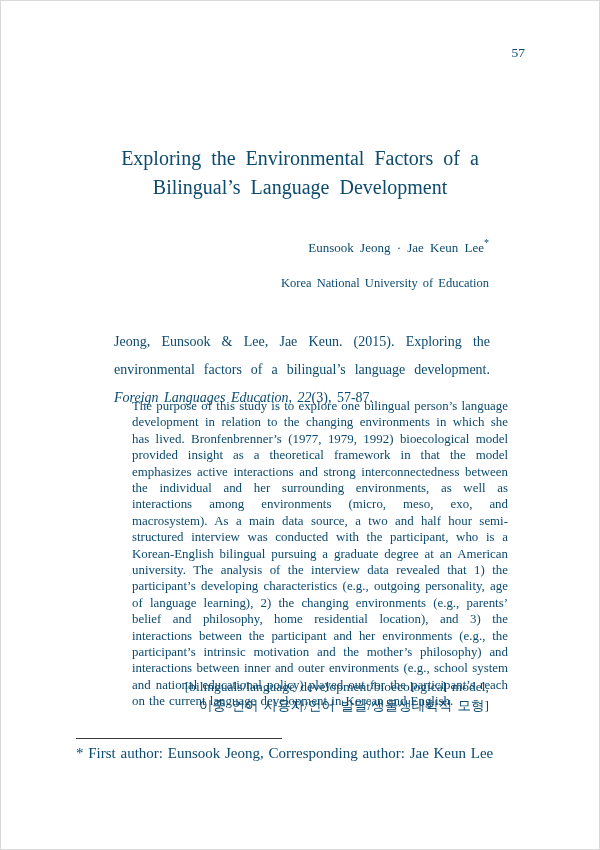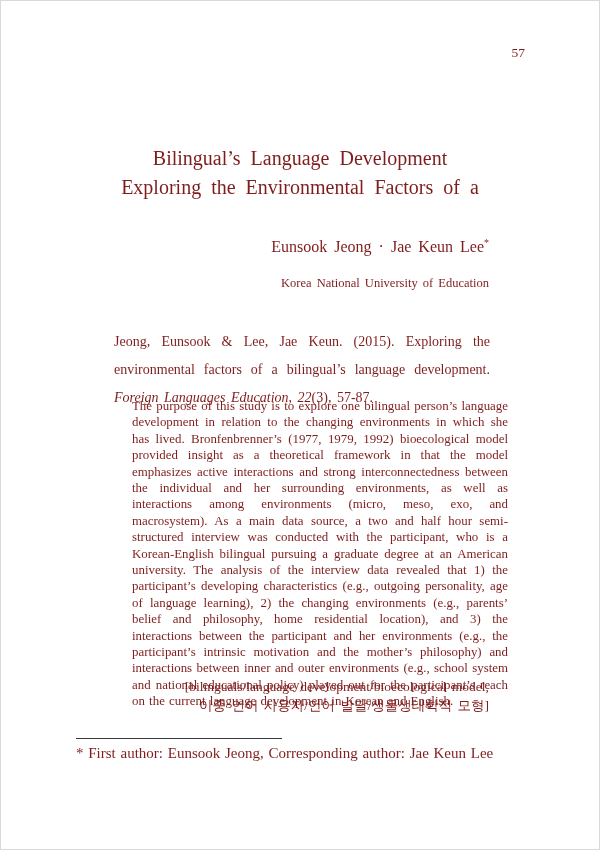--- a/index.html
+++ b/index.html
@@ -4,21 +4,21 @@
 <style>
   html, body { margin: 0; padding: 0; background: #ffffff; }
   .page {
     position: relative;
     width: 600px;
     height: 850px;
     box-sizing: border-box;
     background: #ffffff;
     border: 1px solid #d9d9d9;
     font-family: "Liberation Serif", "DejaVu Serif", serif;
-    color: #7f1d1d;
+    color: #0c4a6e;
     overflow: hidden;
   }
   .page-number {
     position: absolute;
     top: 44px;
     right: 74px;
     font-size: 13.5px;
   }
   .doi {
     position: absolute;
@@ -37,21 +37,21 @@
     line-height: 28.5px;
     word-spacing: 5px;
   }
   .authors {
     position: absolute;
     top: 237px;
     right: 110px;
     text-align: right;
   }
   .authors .names {
-    font-size: 16px;
+    font-size: 13px;
     word-spacing: 3px;
   }
   .authors sup {
     font-size: 10px;
     line-height: 0;
   }
   .affiliation {
     font-size: 12.5px;
     margin-top: 20px;
     word-spacing: 2px;
@@ -105,22 +105,22 @@
 </style>
 </head>
 <body>
 
 <div class="page">
 
   <div class="page-number">57</div>
 
 
   <div class="title">
+    <div>Exploring the Environmental Factors of a</div>
     <div>Bilingual’s Language Development</div>
-    <div>Exploring the Environmental Factors of a</div>
   </div>
 
   <div class="authors">
     <div><span class="names">Eunsook Jeong · Jae Keun Lee</span><sup>*</sup></div>
     <div class="affiliation">Korea National University of Education</div>
   </div>
 
   <p class="citation"><span>Jeong, Eunsook &amp; Lee, Jae Keun. (2015). Exploring the environmental factors of a bilingual’s language development. </span><span class="journal">Foreign Languages Education, 22</span><span>(3), 57-87.</span></p>
 
   <p class="abstract">The purpose of this study is to explore one bilingual person’s language development in relation to the changing environments in which she has lived. Bronfenbrenner’s (1977, 1979, 1992) bioecological model provided insight as a theoretical framework in that the model emphasizes active interactions and strong interconnectedness between the individual and her surrounding environments, as well as interactions among environments (micro, meso, exo, and macrosystem). As a main data source, a two and half hour semi-structured interview was conducted with the participant, who is a Korean-English bilingual pursuing a graduate degree at an American university. The analysis of the interview data revealed that 1) the participant’s developing characteristics (e.g., outgoing personality, age of language learning), 2) the changing environments (e.g., parents’ belief and philosophy, home residential location), and 3) the interactions between the participant and her environments (e.g., the participant’s intrinsic motivation and the mother’s philosophy) and interactions between inner and outer environments (e.g., school system and national educational policy) played out for the participant’s reach on the current language development in Korean and English.</p>

